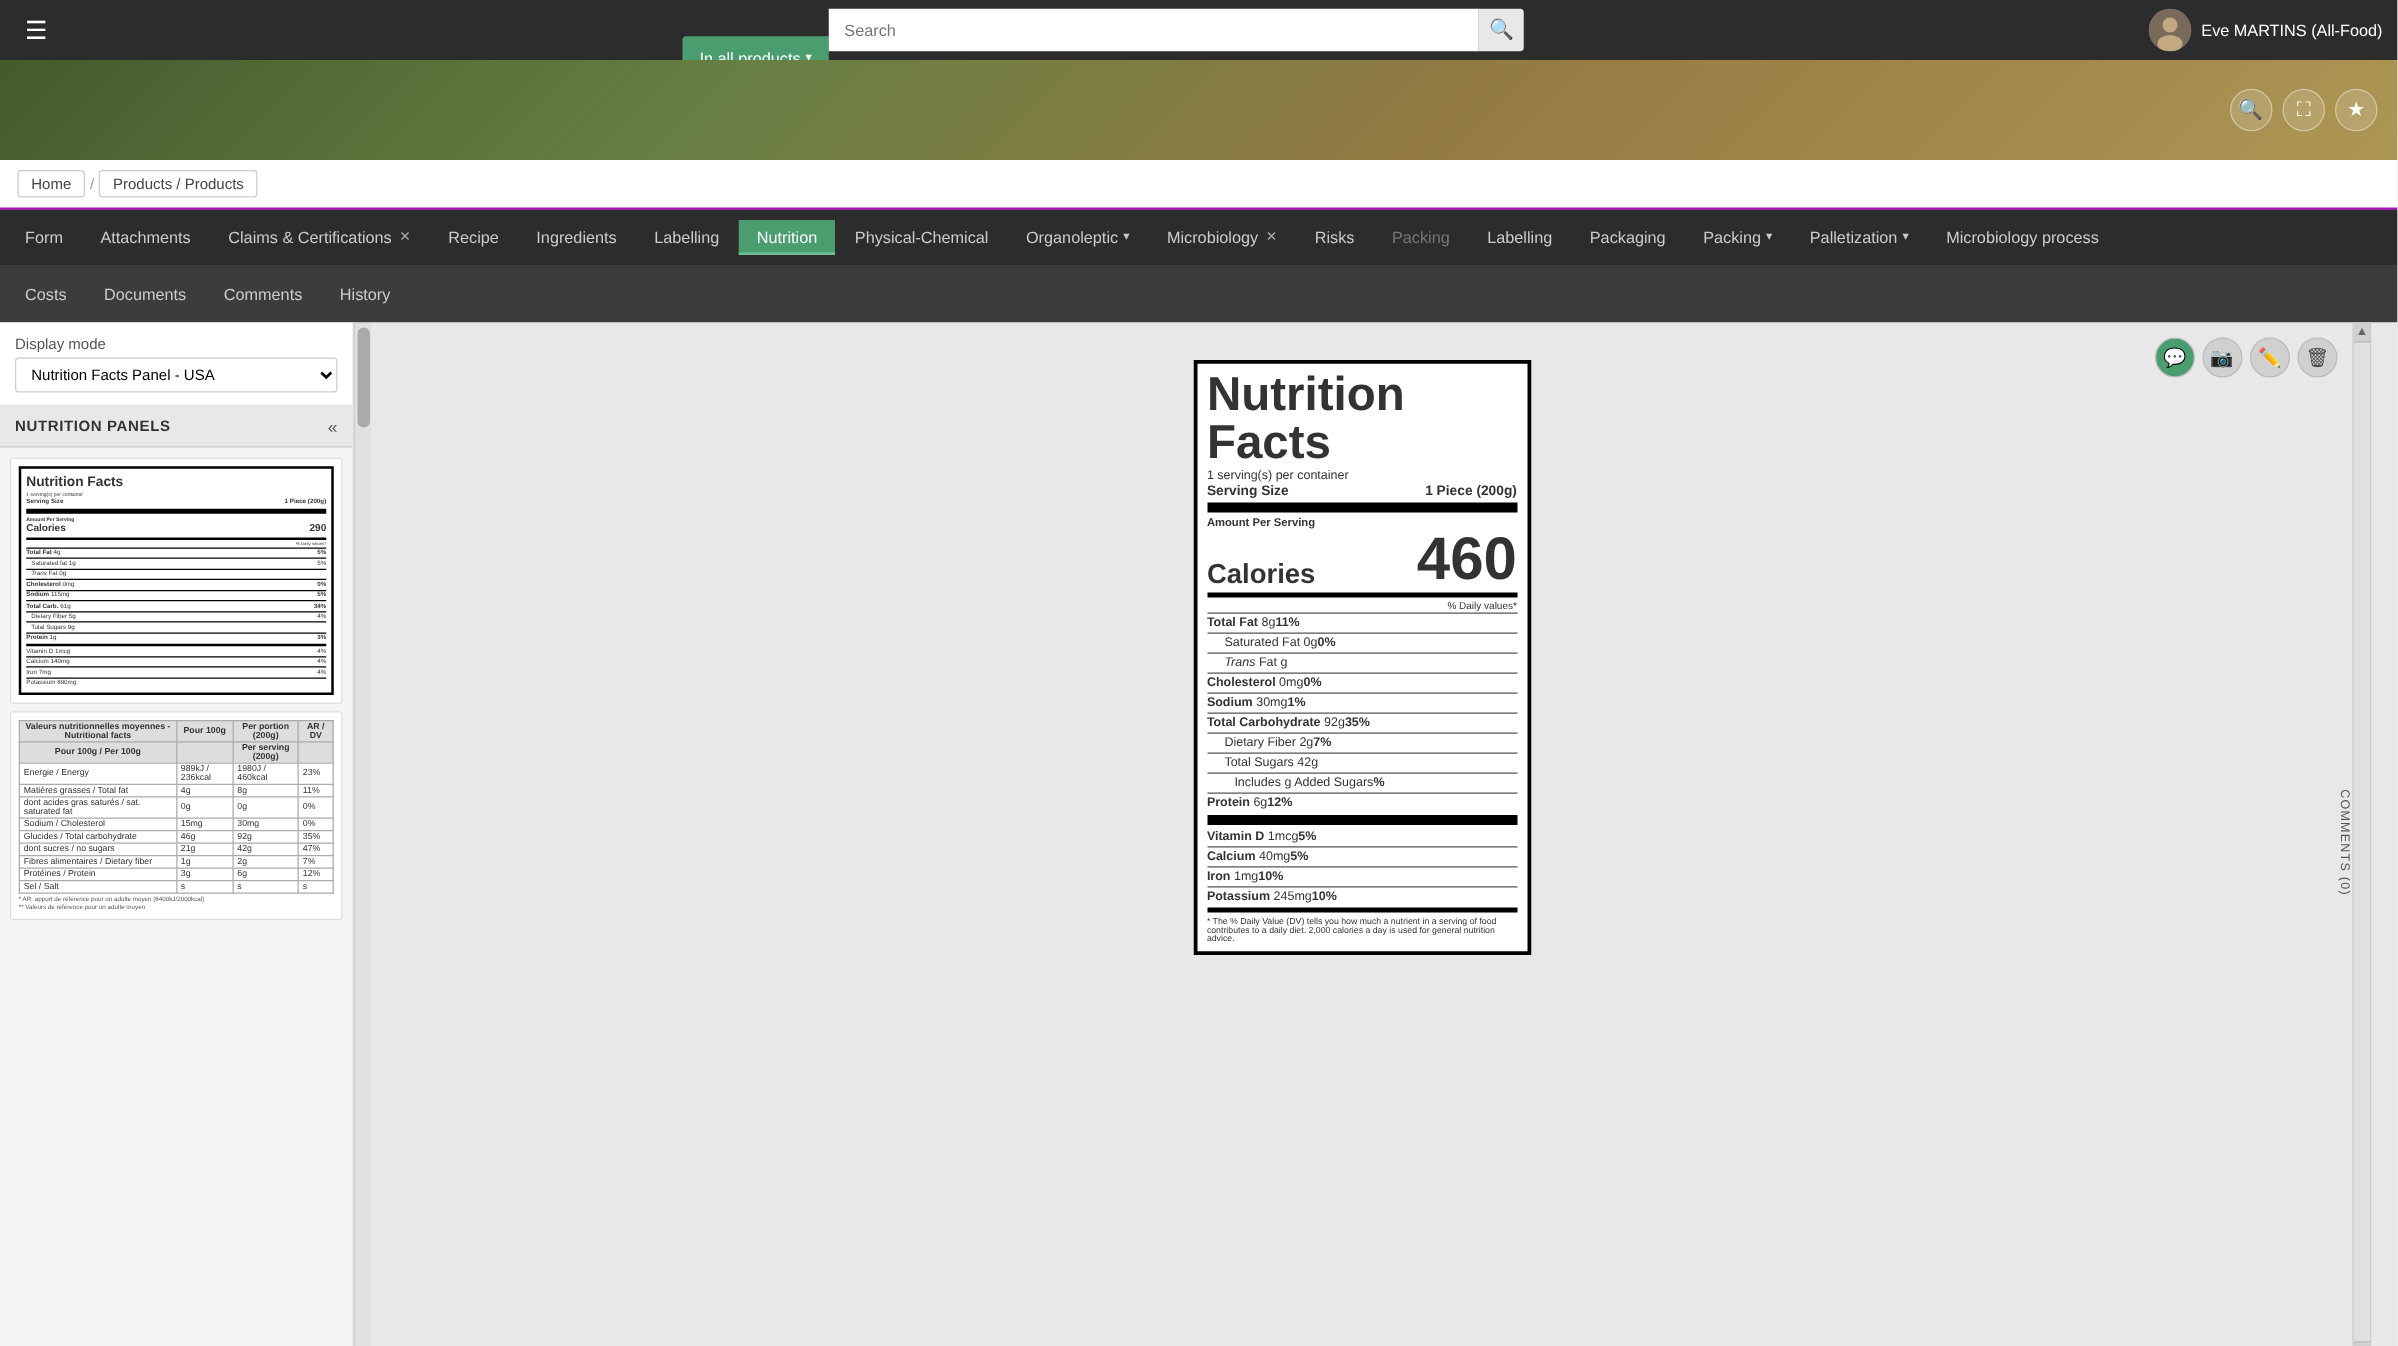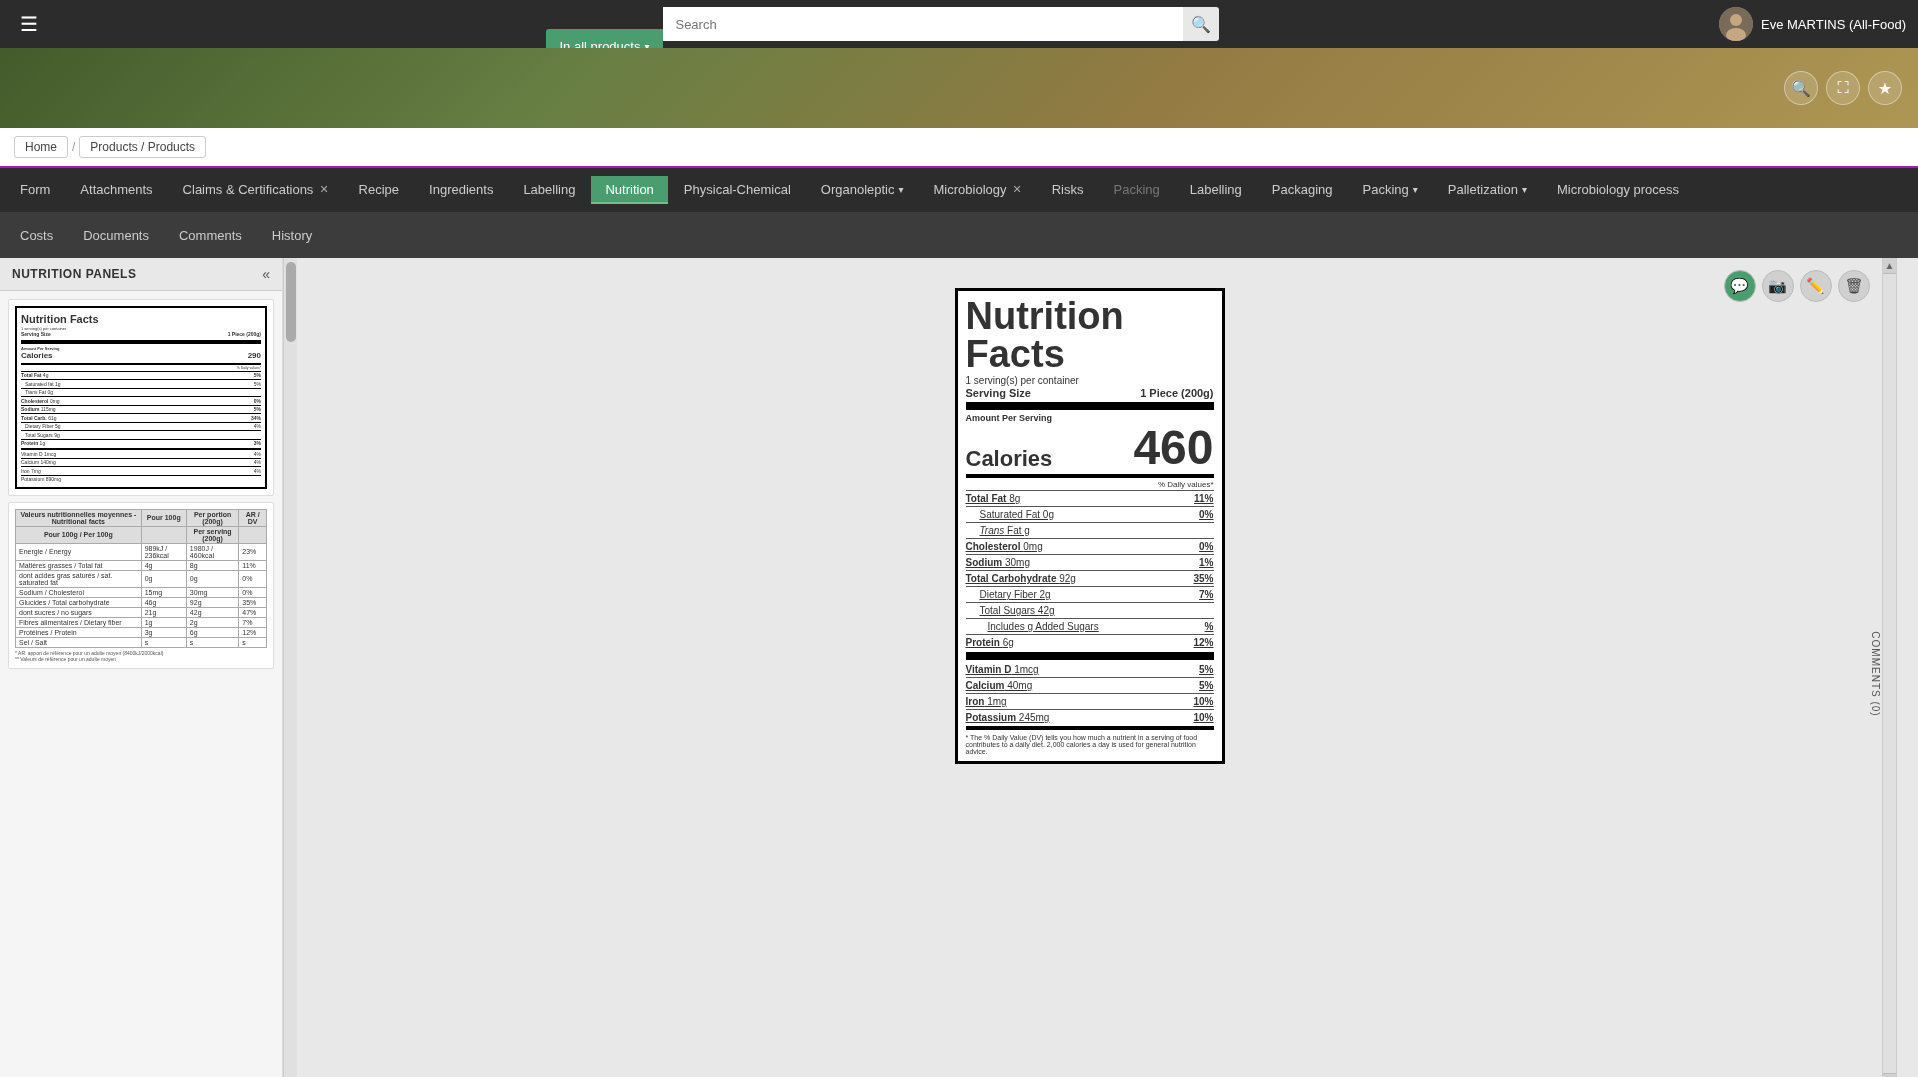--- a/index.html
+++ b/index.html
@@ -373,21 +373,21 @@
     .nf-servings { font-size: 10px; margin-bottom: 1px; }
     .nf-serving-size { font-size: 11px; font-weight: bold; display: flex; justify-content: space-between; }
     .nf-thick-line { border-top: 8px solid black; margin: 3px 0; }
     .nf-med-line { border-top: 4px solid black; margin: 2px 0; }
     .nf-thin-line { border-top: 0.5px solid #555; margin: 1px 0; }
     .nf-calories-row { display: flex; justify-content: space-between; align-items: flex-end; }
     .nf-amount-per { font-size: 9px; font-weight: bold; margin-bottom: 1px; }
     .nf-calories-label { font-size: 22px; font-weight: 900; }
     .nf-calories-num { font-size: 48px; font-weight: 900; line-height: 1; }
     .nf-dv-header { text-align: right; font-size: 8px; margin-bottom: 1px; }
-    .nf-row { display: flex; justify-content: space-between; align-items: baseline; font-size: 10px; padding: 1px 0; text-decoration: underline; }
+    .nf-row { display: flex; justify-content: flex-start; align-items: baseline; font-size: 10px; padding: 1px 0; }
     .nf-row-indent { padding-left: 14px; }
     .nf-row-indent2 { padding-left: 22px; }
     .nf-label-bold { font-weight: bold; }
     .nf-pct { font-weight: bold; font-size: 10px; }
     .nf-footnote { font-size: 7px; margin-top: 4px; }
 
     
     .right-comments-panel {
       width: 22px;
       background: #e8e8e8;
@@ -556,20 +556,28 @@
       <span>Comments</span>
     </div>
   <div class="tab2-item">
       <span>History</span>
     </div>
 </div>
 
 <div class="main-content">
 
   <div class="left-panel">
+    <div class="display-mode-area">
+      <div class="display-mode-label">Display mode</div>
+      <select class="display-mode-select">
+        <option>Nutrition Facts Panel - USA</option>
+        <option>European Nutrition Table</option>
+        <option>Custom View</option>
+      </select>
+    </div>
 
     <div class="nutrition-panels-header">
       <span class="nutrition-panels-title">NUTRITION PANELS</span>
       <span class="nutrition-panels-collapse">«</span>
     </div>
 
     <div class="panel-thumbnail-area">
 
       <div class="panel-thumbnail">
         <div class="mini-nf">

